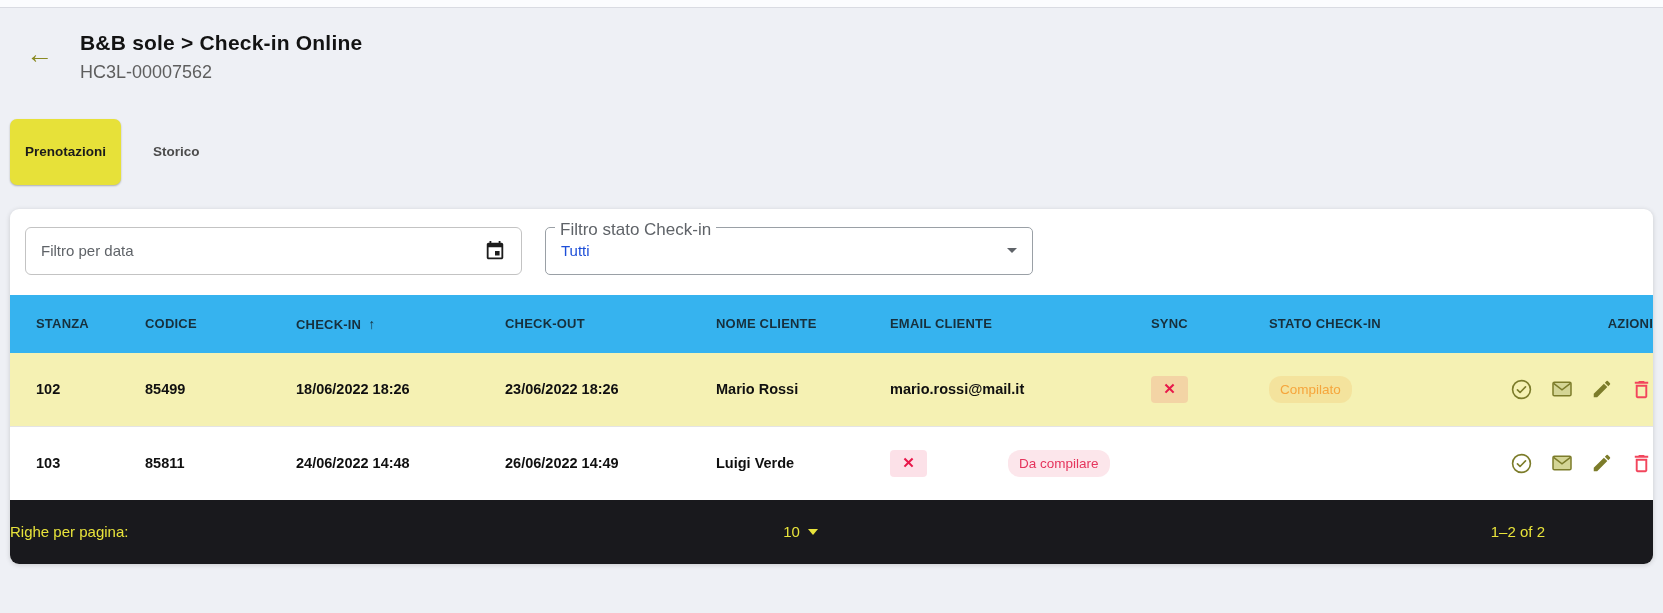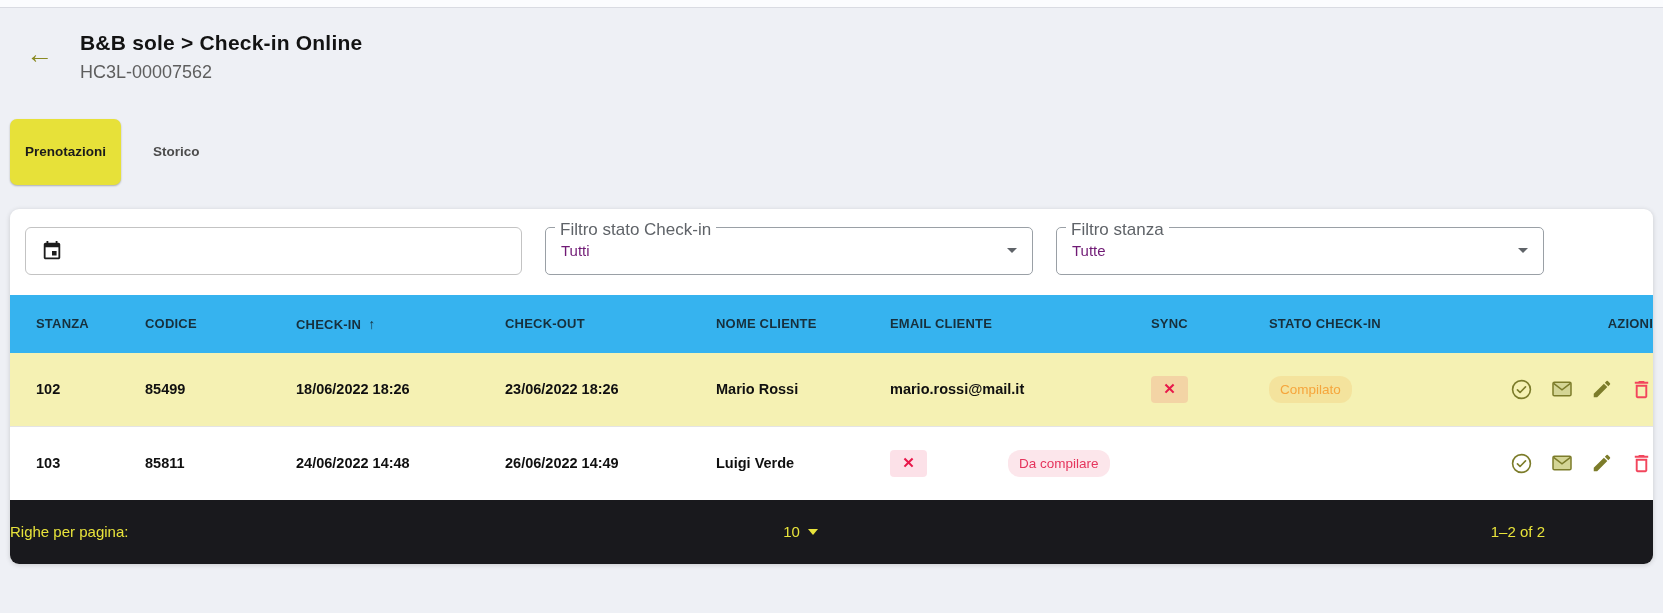--- a/index.html
+++ b/index.html
@@ -33,21 +33,21 @@
   
   .filters{display:flex;align-items:center;padding:18px 15px 20px;gap:23px}
   .date-filter{width:497px;height:48px;box-sizing:border-box;border:1px solid #c3c3c3;
                border-radius:6px;display:flex;align-items:center;padding:0 15px;cursor:text;background:#fff}
   .date-placeholder{flex:1;font-size:15px;color:#5f6368}
   .cal-btn{background:none;border:none;padding:0;cursor:pointer;display:flex}
   .select{position:relative;width:488px;height:48px;box-sizing:border-box;border:1px solid #9aa0a6;
           border-radius:5px;display:flex;align-items:center;padding:0 15px;cursor:pointer;background:#fff}
   .select-label{position:absolute;top:-8px;left:9px;background:#fff;padding:0 5px;
                 font-size:17px;color:#5f6368;white-space:nowrap}
-  .select-value{flex:1;font-size:15px;color:#701a75}
+  .select-value{flex:1;font-size:15px;color:#1d4ed8}
   .dd-arrow{width:0;height:0;border-left:5px solid transparent;border-right:5px solid transparent;
             border-top:5px solid #5f6368}
 
   
   .thead{display:flex;align-items:center;height:58px;background:#36b3ef;padding-left:26px;
          font-size:13px;font-weight:700;color:#17303d;letter-spacing:.2px}
   .c1{flex:0 0 109px}.c2{flex:0 0 151px}.c3{flex:0 0 209px}.c4{flex:0 0 211px}
   .c5{flex:0 0 174px}.c6{flex:0 0 261px}.c7{flex:0 0 118px}.c8{flex:0 0 221px}
   .c9{flex:1;display:flex;justify-content:flex-end;align-items:center}
   .sort-arrow{font-size:14px;margin-left:7px;font-weight:400}
@@ -93,38 +93,34 @@
 
 <nav class="tabs">
   <button class="tab active">Prenotazioni</button>
   <button class="tab inactive">Storico</button>
 </nav>
 
 <section class="card">
 
   <div class="filters">
     <div class="date-filter">
+      <span class="date-placeholder">Filtro per data</span>
       <button class="cal-btn">
         <svg width="22" height="22" viewBox="0 0 24 24">
           <path fill="#1c1c1c" d="M17 12h-5v5h5v-5zM16 1v2H8V1H6v2H5c-1.11 0-1.99.9-1.99 2L3 19c0 1.1.89 2 2 2h14c1.1 0 2-.9 2-2V5c0-1.1-.9-2-2-2h-1V1h-2zm3 18H5V8h14v11z"></path>
         </svg>
       </button>
     </div>
 
     <div class="select">
       <span class="select-label">Filtro stato Check-in</span>
       <span class="select-value">Tutti</span>
       <span class="dd-arrow"></span>
     </div>
 
-    <div class="select">
-      <span class="select-label">Filtro stanza</span>
-      <span class="select-value">Tutte</span>
-      <span class="dd-arrow"></span>
-    </div>
   </div>
 
   <div class="thead">
     <div class="c1">STANZA</div>
     <div class="c2">CODICE</div>
     <div class="c3">
       <span>CHECK-IN</span><span class="sort-arrow">↑</span>
     </div>
     <div class="c4">CHECK-OUT</div>
     <div class="c5">NOME CLIENTE</div>

